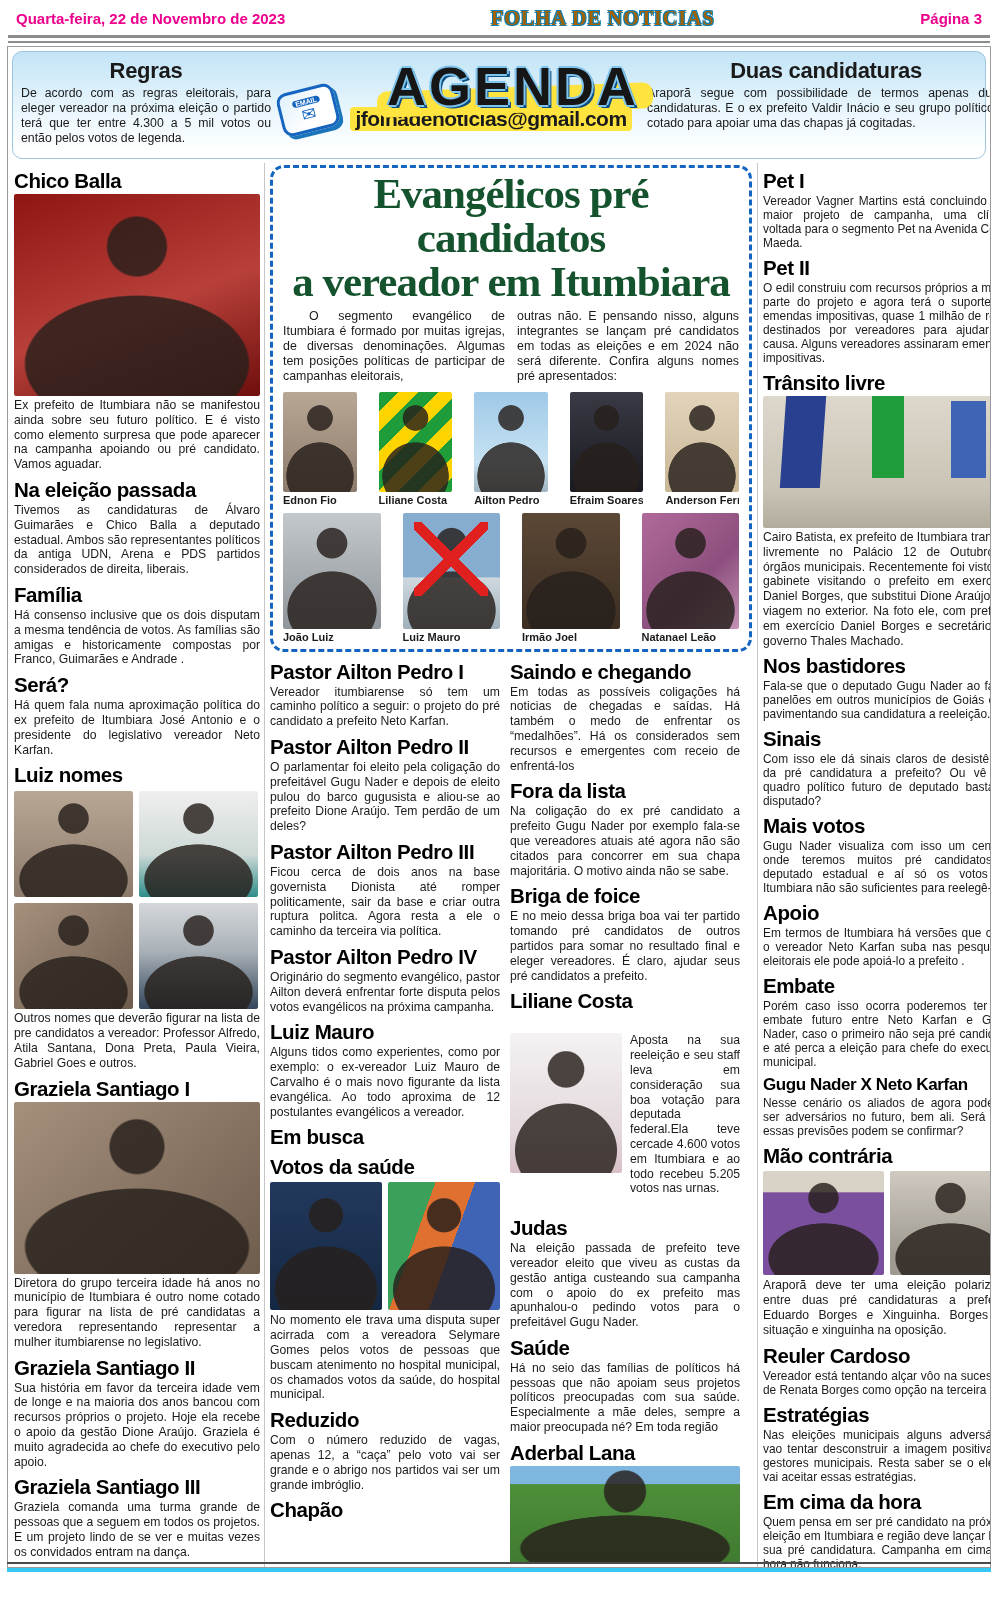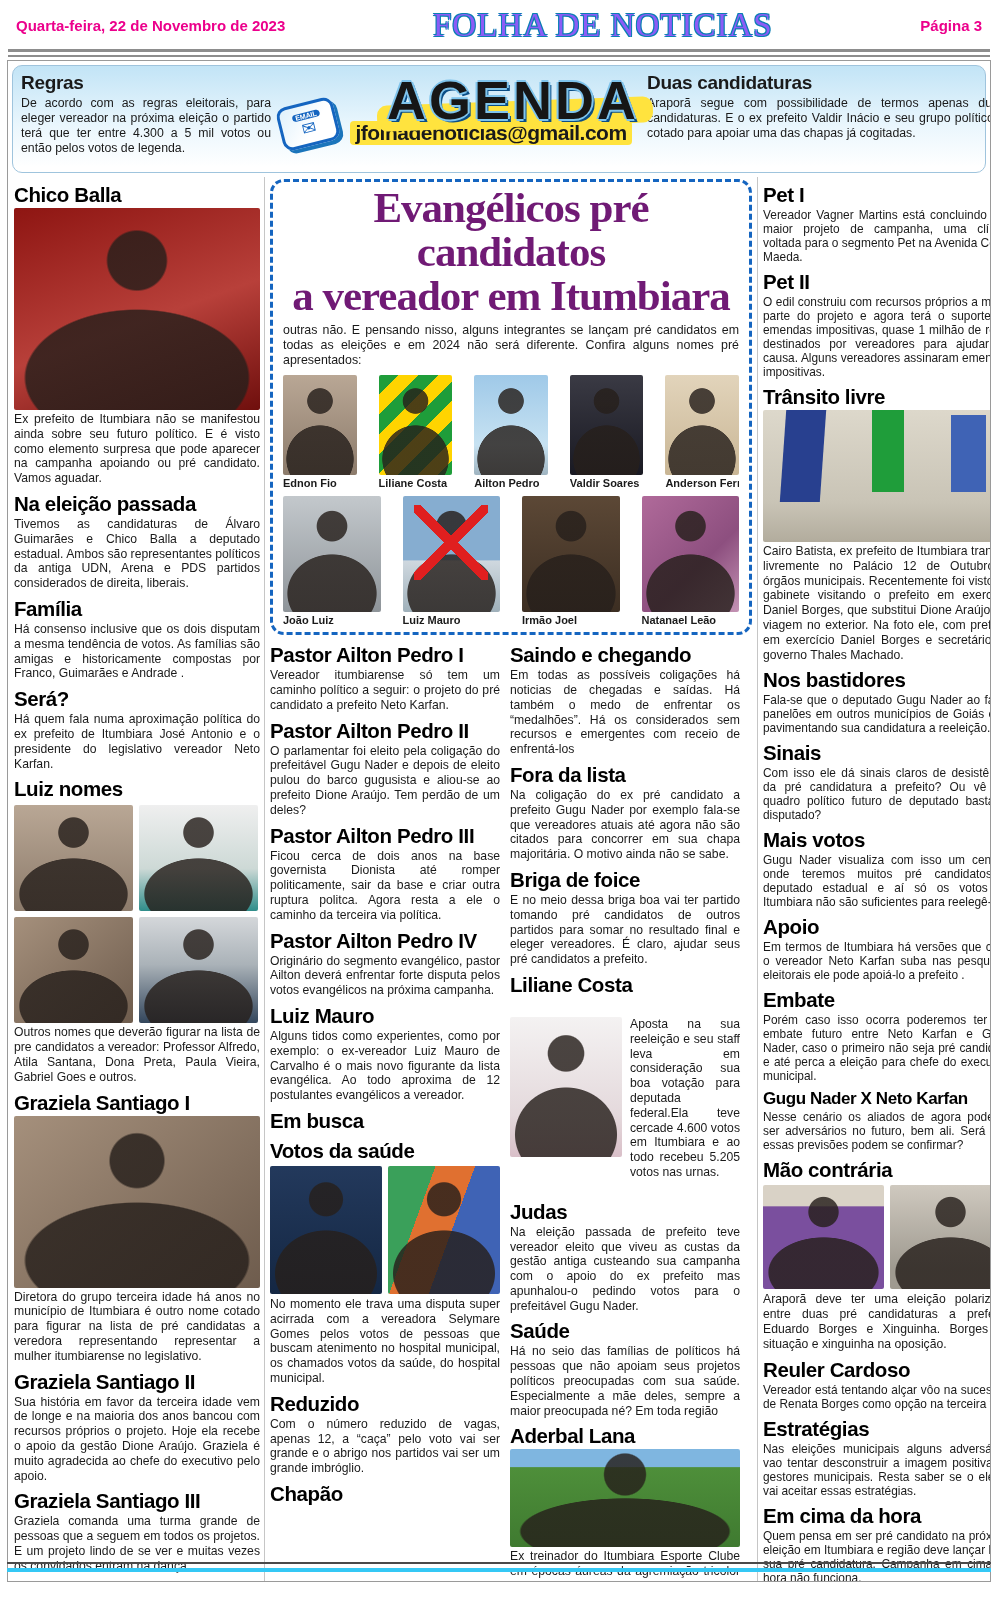--- a/index.html
+++ b/index.html
@@ -1,30 +1,30 @@
 <!DOCTYPE html>
 <html><head>
 <meta charset="utf-8">
 <style>
   html,body{margin:0;padding:0;background:#e8e8e8;}
   .page{width:998px;height:1600px;margin:0 auto;background:#fff;position:relative;overflow:hidden;
         font-family:"Liberation Sans",sans-serif;color:#1a1a1a;}
   
   .masthead{display:flex;justify-content:space-between;align-items:center;padding:7px 16px 4px;}
   .mast-date,.mast-page{color:#ec008c;font-weight:bold;font-size:15px;}
-  .mast-title{font-family:"Liberation Serif",serif;font-weight:normal;font-size:33px;letter-spacing:1px;
-              color:#8b5cf6;text-shadow:1px 1px 0 #0b7fb3,-1px -1px 0 #0b7fb3,1px -1px 0 #0b7fb3,-1px 1px 0 #0b7fb3;}
+  .mast-title{font-family:"Liberation Serif",serif;font-weight:bold;font-size:20px;letter-spacing:1px;
+              color:#a16207;text-shadow:1px 1px 0 #0b7fb3,-1px -1px 0 #0b7fb3,1px -1px 0 #0b7fb3,-1px 1px 0 #0b7fb3;}
   .mast-rule{margin:1px 8px 3px;height:3px;border-top:3px solid #8d8d8d;border-bottom:2px solid #8d8d8d;}
   
   .content{margin:0 7px;border:1px solid #9a9a9a;height:1522px;box-sizing:border-box;padding:4px 4px 0;overflow:hidden;position:relative;}
   
   .topband{display:grid;grid-template-columns:250px 1fr 358px;gap:8px;
            background:linear-gradient(#c2e4f6,#e9f6fd 55%,#ffffff 95%);
            border:1px solid #9fc4dd;border-radius:10px;padding:4px 8px 2px;min-height:108px;box-sizing:border-box;}
-  .band-head{font-size:19px;font-weight:bold;margin:2px 0 2px;letter-spacing:-0.3px;}
+  .band-head{font-size:22px;font-weight:bold;margin:2px 0 2px;letter-spacing:-0.3px;text-align:center;}
   .band-text{font-size:12.3px;line-height:15px;text-align:justify;margin:0;}
   .agenda-wrap{display:flex;align-items:flex-start;justify-content:center;gap:6px;padding-top:6px;}
   .email-icon{position:relative;width:52px;height:38px;margin-top:26px;flex:none;
               background:linear-gradient(135deg,#dff1fb,#ffffff 60%);border:3px solid #1565c0;border-radius:10px;
               transform:rotate(-14deg);display:flex;flex-direction:column;align-items:center;justify-content:center;
               box-shadow:3px 4px 0 #1b75bb;}
   .email-icon .glyph{color:#1565c0;font-size:17px;line-height:1;}
   .email-icon .lbl{font-size:7px;font-weight:bold;color:#fff;background:#1565c0;border-radius:4px;padding:0 3px;margin-bottom:1px;}
   .agenda-col{text-align:center;}
   .agenda-title{position:relative;display:inline-block;font-size:54px;font-weight:bold;letter-spacing:3px;line-height:0.9;
@@ -74,21 +74,21 @@
   .t-pitch{background:linear-gradient(#7fb6e0 18%,#4e8f3a 19%,#3f7a30);}
   .t-flags{background:linear-gradient(#ddd8cb,#c9c4b6 70%,#b2ac9d);}
   .t-flags::before{content:"";position:absolute;left:8%;top:0;width:16%;height:70%;background:#28408f;transform:skewX(-4deg);}
   .t-flags i{position:absolute;left:44%;top:0;width:13%;height:62%;background:#1f9d3a;}
   .t-flags b{position:absolute;right:10%;top:4%;width:14%;height:58%;background:#3f63b5;}
   .t-purple{background:linear-gradient(#d9d2c6 20%,#7a4f9e 21%);}
   .t-light{background:linear-gradient(#cfc9bf,#9f9a90 80%);}
   
   .feature{border:3px dashed #1565c0;border-radius:14px;padding:4px 10px 6px;margin:2px 0 2px;}
   .headline{font-family:"Liberation Serif",serif;font-weight:bold;font-size:43px;line-height:1.02;
-            letter-spacing:-1px;text-align:center;margin:0;color:#701a75;}
+            letter-spacing:-1px;text-align:center;margin:0;color:#14532d;}
   .intro{display:flex;gap:12px;margin-top:5px;}
   .intro p{flex:1;font-size:12.4px;line-height:15.2px;text-align:justify;margin:0;}
   .intro p.first{text-indent:26px;}
   .prow{display:flex;gap:22px;margin-top:7px;}
   .prow .cell{flex:1;min-width:0;}
   .prow1 .ph{height:100px;}
   .prow2 .ph{height:116px;}
   .pcap{font-size:11px;font-weight:bold;margin-top:2px;white-space:nowrap;overflow:hidden;}
   
   .center-cols{display:flex;gap:10px;margin-top:2px;}
@@ -176,38 +176,39 @@
         <h3 class="sec">Dione Araújo</h3>
 
       </div>
 
       <div class="col-center">
 
         <div class="feature">
           <h1 class="headline">Evangélicos pré candidatos</h1>
           <h1 class="headline">a vereador em Itumbiara</h1>
           <div class="intro">
+            <p class="first">O segmento evangélico de Itumbiara é formado por muitas igrejas, de diversas denominações. Algumas tem posições políticas de participar de campanhas eleitorais,</p>
             <p>outras não. E pensando nisso, alguns integrantes se lançam pré candidatos em todas as eleições e em 2024 não será diferente. Confira alguns nomes pré apresentados:</p>
           </div>
           <div class="prow prow1">
             <div class="cell">
                 <div class="ph person t-office"></div>
               <div class="pcap">Ednon Fio</div>
               </div>
             <div class="cell">
                 <div class="ph person t-flag"></div>
               <div class="pcap">Liliane Costa</div>
               </div>
             <div class="cell">
                 <div class="ph person t-sky"></div>
               <div class="pcap">Ailton Pedro</div>
               </div>
             <div class="cell">
                 <div class="ph person t-dark"></div>
-              <div class="pcap">Valdir Soares</div>
+              <div class="pcap">Efraim Soares</div>
               </div>
             <div class="cell">
                 <div class="ph person t-beige"></div>
               <div class="pcap">Anderson Fernandes</div>
               </div>
           </div>
           <div class="prow prow2">
             <div class="cell">
                 <div class="ph person t-gray"></div>
               <div class="pcap">João Luiz</div>

